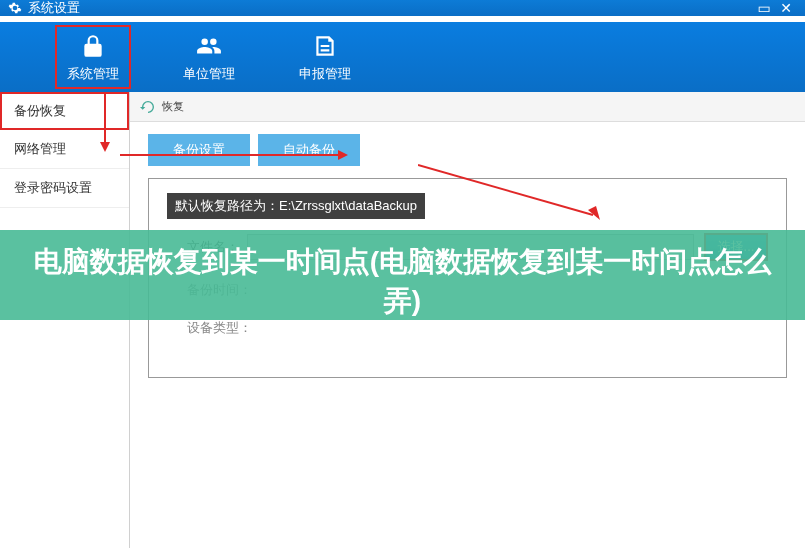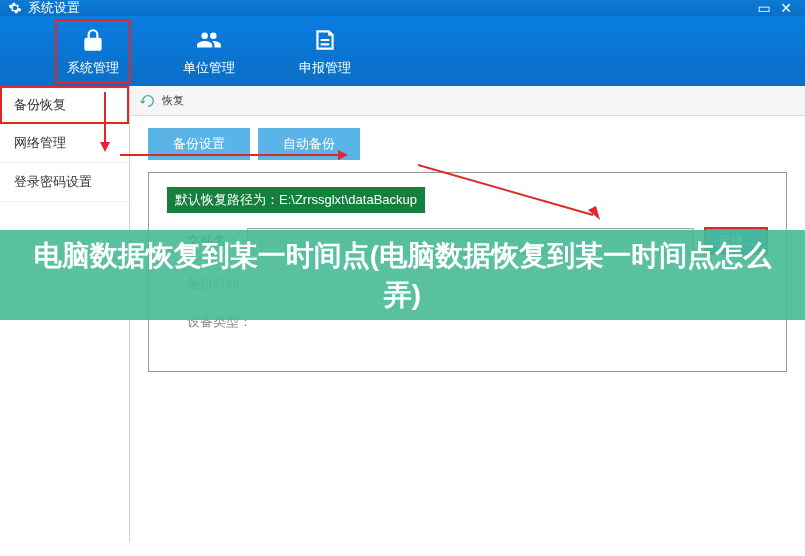--- a/index.html
+++ b/index.html
@@ -3,54 +3,54 @@
 <meta charset="utf-8">
 <style>
 * { margin: 0; padding: 0; box-sizing: border-box; font-family: "Microsoft YaHei", sans-serif; }
 body { width: 805px; height: 556px; background: #fff; position: relative; overflow: hidden; }
 
 .title-bar { height: 16px; background: linear-gradient(#0d7bd6, #0a6ec6); display: flex; align-items: center; padding: 0 8px; color: #fff; font-size: 13px; }
 .title-bar .gear { margin-right: 6px; display: inline-flex; }
 .title-bar .spacer { flex: 1; }
 .title-bar .win-btn { width: 22px; text-align: center; font-size: 14px; cursor: pointer; }
 
-.top-nav { height: 70px; background: linear-gradient(#0a7de0, #0a6ec6); display: flex; align-items: center; padding-left: 55px; gap: 40px; }
+.top-nav { height: 70px; background: linear-gradient(#0a7de0, #0a6ec6); display: flex; align-items: center; padding-left: 55px; gap: 40px; margin-top: 6px; }
 .nav-item { display: flex; flex-direction: column; align-items: center; color: #fff; font-size: 13px; cursor: pointer; padding: 6px 12px; }
 .nav-item.highlighted { border: 2px solid #e02828; padding: 4px 10px; }
 .nav-icon { width: 30px; height: 30px; display: flex; align-items: center; justify-content: center; margin-bottom: 4px; }
 
 .body-row { display: flex; height: calc(100% - 100px); }
 .sidebar { width: 130px; background: #fff; border-right: 1px solid #d0d0d0; }
 .side-item { padding: 10px 14px; font-size: 13px; color: #333; cursor: pointer; border-bottom: 1px solid #eee; position: relative; }
 .side-item.highlighted { border: 2px solid #e02828; padding: 8px 12px; }
 
 .main { flex: 1; background: #fff; position: relative; }
 .breadcrumb { height: 30px; background: #f5f5f5; border-bottom: 1px solid #ddd; display: flex; align-items: center; padding-left: 10px; font-size: 11px; color: #444; gap: 6px; }
 .bc-icon { width: 16px; height: 16px; display: inline-flex; }
 
 .tab-row { display: flex; gap: 8px; padding: 12px 18px 0 18px; }
 .tab { padding: 6px 24px; font-size: 13px; cursor: pointer; border: 1px solid #bbb; background: #fff; }
 .tab.blue { background: #5bb4e8; color: #fff; border-color: #5bb4e8; }
 .tab.active { background: #fff; color: #333; border: 2px solid #e02828; }
 
 .panel { margin: 12px 18px; border: 1px solid #999; padding: 14px 18px 40px 18px; }
-.path-banner { background: #15803d; color: #fff; font-size: 13px; padding: 4px 8px; display: inline-block; }
+.path-banner { background: #404040; color: #fff; font-size: 13px; padding: 4px 8px; display: inline-block; }
 .form-row { display: flex; align-items: center; margin-top: 14px; font-size: 13px; color: #444; }
 .form-row label { width: 80px; text-align: right; padding-right: 8px; }
 .form-row input { flex: 1; height: 26px; border: 1px solid #aaa; background: #e8e8e8; padding: 0 6px; }
 .select-btn { width: 64px; height: 28px; margin-left: 10px; background: linear-gradient(#3aa5f0,#1a86d6); color: #fff; border: 2px solid #e02828; cursor: pointer; font-size: 13px; }
 .info-row { margin-top: 20px; font-size: 13px; color: #888; padding-left: 20px; }
 
 
 .arrow { position: absolute; pointer-events: none; }
 .arrow-line { stroke: #e02828; stroke-width: 2; }
 .arrow-head { fill: #e02828; }
 
 
-.overlay-banner { position: absolute; left: 0; right: 0; top: 230px; height: 90px; background: rgba(72,186,150,0.9); color: #fff; font-size: 28px; font-weight: bold; display: flex; align-items: center; justify-content: center; text-align: center; padding: 0 30px; line-height: 1.4; }
+.overlay-banner { position: absolute; left: 0; right: 0; top: 230px; height: 90px; background: rgba(72,186,150,0.9); color: #fff; font-size: 28px; font-weight: bold; display: flex; align-items: flex-end; justify-content: center; text-align: center; padding: 0 30px; line-height: 1.4; }
 </style>
 </head>
 <body>
 
 <div class="title-bar">
   <span class="gear">
     <svg width="14" height="14" viewBox="0 0 24 24">
         <path fill="#fff" d="M12 8a4 4 0 100 8 4 4 0 000-8zm9 4a7 7 0 01-.1 1.2l2 1.6-2 3.4-2.4-1a7 7 0 01-2 1.2l-.4 2.6h-4l-.4-2.6a7 7 0 01-2-1.2l-2.4 1-2-3.4 2-1.6A7 7 0 013 12a7 7 0 01.1-1.2l-2-1.6 2-3.4 2.4 1a7 7 0 012-1.2L8 3h4l.4 2.6a7 7 0 012 1.2l2.4-1 2 3.4-2 1.6c.1.4.2.8.2 1.2z"></path>
       </svg>
   </span>

